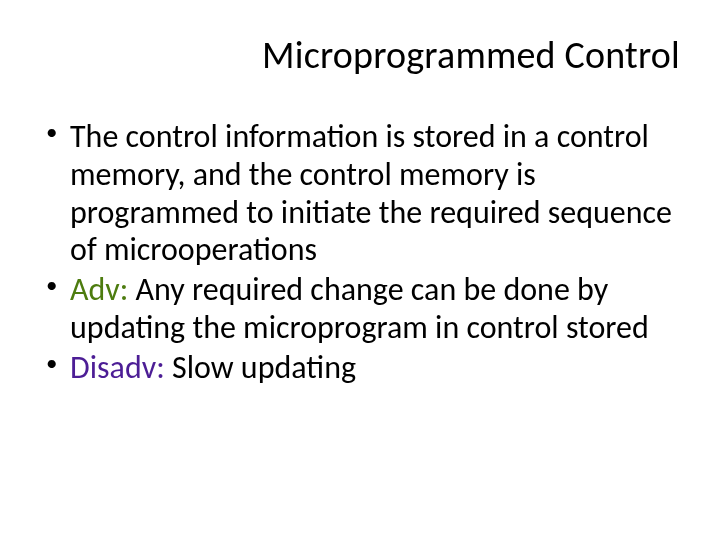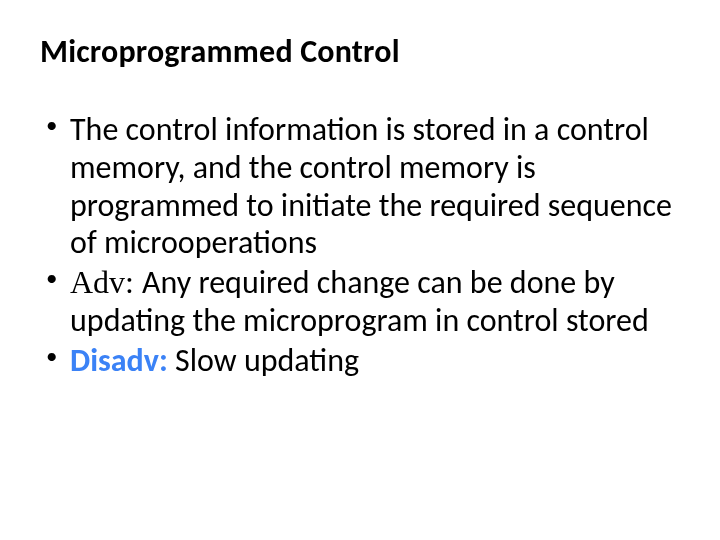--- a/index.html
+++ b/index.html
@@ -11,23 +11,23 @@
     font-family: Calibri, "Segoe UI", Arial, sans-serif;
     color: #000;
   }
   .slide {
     width: 720px;
     height: 540px;
     box-sizing: border-box;
     padding: 20px 40px 40px 40px;
   }
   .title {
-    font-size: 32px;
-    font-weight: 700;
-    text-align: left;
+    font-size: 38px;
+    font-weight: 400;
+    text-align: right;
     margin: 12px 0 40px 0;
     letter-spacing: 0.2px;
   }
   ul.body {
     list-style: none;
     padding: 0;
     margin: 0 0 0 4px;
     font-size: 32px;
     line-height: 1.18;
   }
@@ -38,22 +38,22 @@
   }
   ul.body > li::before {
     content: "•";
     position: absolute;
     left: 2px;
     top: 0;
     font-size: 23px;
     line-height: 1.25;
     color: #000;
   }
-  .adv-label { color: #000000; font-family: Liberation Serif, serif; }
-  .disadv-label { color: #3b82f6; font-weight: bold; }
+  .adv-label { color: #4d7c0f; }
+  .disadv-label { color: #4c1d95; }
 </style>
 </head>
 <body>
 
 <div class="slide">
   <div class="title">Microprogrammed Control</div>
   <ul class="body">
     <li>
       <span>The control information is stored in a control memory, and the control memory is programmed to initiate the required sequence of microoperations</span>
     </li>

